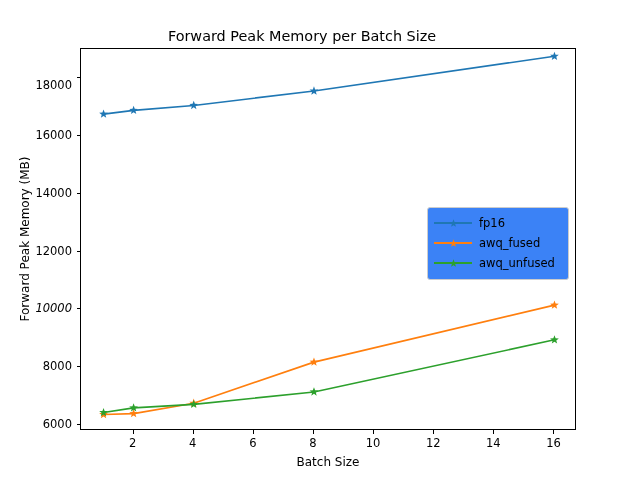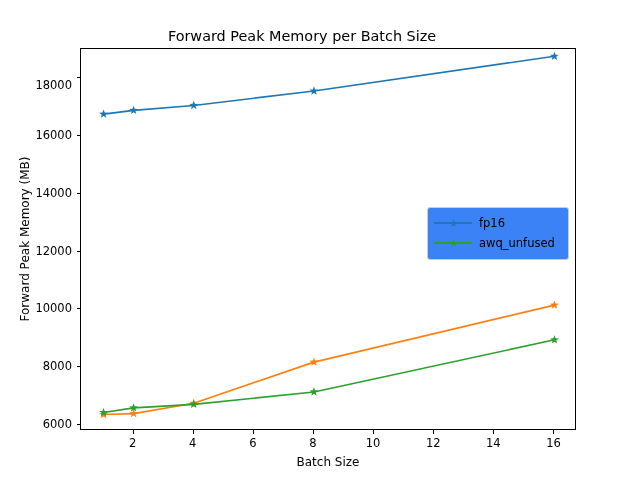--- a/index.html
+++ b/index.html
@@ -142,21 +142,21 @@
 
   <div id="chart-title">Forward Peak Memory per Batch Size</div>
 
   <div id="ylabel-wrap">
     <div id="ylabel">Forward Peak Memory (MB)</div>
   </div>
 
   <div id="ytick-labels">
       <div class="tick-label ytick-label" style="left: 0px; width: 72px; top: 424.212px;">6000</div>
       <div class="tick-label ytick-label" style="left: 0px; width: 72px; top: 366.333px;">8000</div>
-      <div class="tick-label ytick-label" style="left: 0px; width: 72px; top: 308.455px;">10000</div>
+      <div class="tick-label ytick-label" style="left: 0px; width: 72px; top: 308.455px; font-style: italic;">10000</div>
       <div class="tick-label ytick-label" style="left: 0px; width: 72px; top: 250.576px;">12000</div>
       <div class="tick-label ytick-label" style="left: 0px; width: 72px; top: 192.697px;">14000</div>
       <div class="tick-label ytick-label" style="left: 0px; width: 72px; top: 134.818px;">16000</div>
       <div class="tick-label ytick-label" style="left: 0px; width: 72px; top: 76.9394px; margin-top: 8px;">18000</div>
     </div>
   <div id="xtick-labels">
       <div class="tick-label xtick-label" style="left: 132.606px; top: 436px;">2</div>
       <div class="tick-label xtick-label" style="left: 192.727px; top: 436px;">4</div>
       <div class="tick-label xtick-label" style="left: 252.848px; top: 436px;">6</div>
       <div class="tick-label xtick-label" style="left: 312.97px; top: 436px;">8</div>
@@ -219,20 +219,29 @@
         <span class="legend-sample">
           <span class="legend-line" style="background: rgb(31, 119, 180);"></span>
           <svg class="legend-star" viewBox="0 0 10 10">
             <path d="M5.00,0.40L6.14,3.44L9.37,3.58L6.84,5.60L7.70,8.72L5.00,6.93L2.30,8.72L3.16,5.60L0.63,3.58L3.86,3.44Z" fill="#1f77b4"></path>
           </svg>
         </span>
         <span class="legend-text">fp16</span>
       </div>
       <div class="legend-row">
         <span class="legend-sample">
+          <span class="legend-line" style="background: rgb(255, 127, 14);"></span>
+          <svg class="legend-star" viewBox="0 0 10 10">
+            <path d="M5.00,0.40L6.14,3.44L9.37,3.58L6.84,5.60L7.70,8.72L5.00,6.93L2.30,8.72L3.16,5.60L0.63,3.58L3.86,3.44Z" fill="#ff7f0e"></path>
+          </svg>
+        </span>
+        <span class="legend-text">awq_fused</span>
+      </div>
+      <div class="legend-row">
+        <span class="legend-sample">
           <span class="legend-line" style="background: rgb(44, 160, 44);"></span>
           <svg class="legend-star" viewBox="0 0 10 10">
             <path d="M5.00,0.40L6.14,3.44L9.37,3.58L6.84,5.60L7.70,8.72L5.00,6.93L2.30,8.72L3.16,5.60L0.63,3.58L3.86,3.44Z" fill="#2ca02c"></path>
           </svg>
         </span>
         <span class="legend-text">awq_unfused</span>
       </div>
     </div>
 
 </div>

